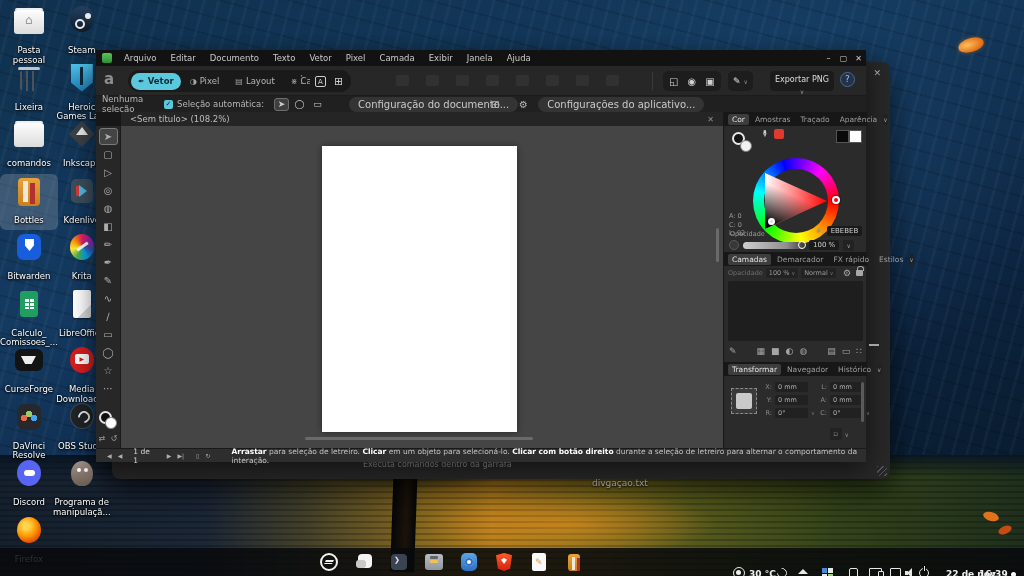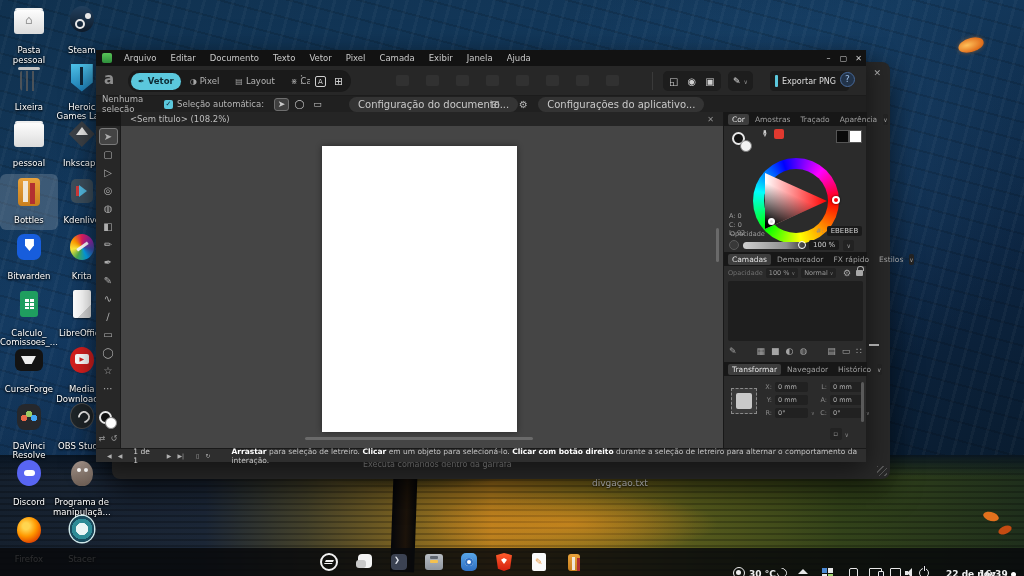--- a/index.html
+++ b/index.html
@@ -90,21 +90,21 @@
   #quickgrp{position:absolute;left:214px;top:5px;height:20px;background:#1a1a1a;border-radius:5px;display:flex;align-items:center;padding:0 5px;gap:8px;}
   #quickgrp .qa{width:11px;height:11px;border:1px solid #cfcfcf;border-radius:2px;color:#cfcfcf;font-size:7px;line-height:10px;text-align:center;}
   #quickgrp .qg{color:#cfcfcf;font-size:11px;}
   #ghosts{position:absolute;left:300px;top:9px;display:flex;gap:17px;}
   #ghosts i{width:13px;height:11px;background:#3d3d3d;border-radius:2px;opacity:.45;}
   #tbsep{position:absolute;left:556px;top:6px;width:1px;height:18px;background:#3a3a3a;}
   #grp3{position:absolute;left:567px;top:5px;height:20px;background:#1d1d1d;border-radius:5px;display:flex;align-items:center;padding:0 6px;gap:9px;}
   #grp3 span{color:#d0d0d0;font-size:10px;}
   #penbtn{position:absolute;left:632px;top:5px;height:20px;background:#1d1d1d;border-radius:5px;display:flex;align-items:center;padding:0 5px;gap:3px;color:#e8e8e8;}
   #penbtn .chev,#exportbtn .chev{color:#8f8f8f;font-size:6px;}
-  #exportbtn{position:absolute;left:674px;top:5px;height:20px;background:#1b1b1b;border-radius:4px;display:flex;align-items:center;padding:0 5px;gap:4px;}
+  #exportbtn{position:absolute;left:674px;top:5px;height:20px;background:#1b1b1b;border-radius:4px;display:flex;align-items:center;padding:0 5px;gap:4px;flex-direction:column;}
   #exportbtn .bar{width:3px;height:12px;background:#5bc8dd;border-radius:1px;}
   #exportbtn .lbl{font-size:8px;color:#dedede;}
   #helpbtn{position:absolute;left:744px;top:6px;width:15px;height:15px;border-radius:50%;background:#223349;border:1px solid #47699a;color:#9fc0e8;font-size:9px;text-align:center;line-height:13px;}
   #optrow{position:absolute;left:0;top:46px;width:100%;height:16px;background:#202020;display:flex;align-items:center;font-size:8.5px;color:#b5b5b5;}
   #optrow .selstat{margin-left:6px;width:62px;}
   #optrow .cb{width:9px;height:9px;background:#5bc8dd;border-radius:2px;color:#123;font-size:7px;line-height:9px;text-align:center;margin-right:4px;}
   #seltools{display:flex;gap:3px;margin-left:10px;}
   #seltools .st{width:15px;height:13px;border-radius:3px;text-align:center;line-height:13px;font-size:9px;color:#c9c9c9;}
   #seltools .st.active{background:#3f3f3f;border:1px solid #6e6e6e;line-height:11px;}
   .optbtn{background:#343434;border-radius:8px;padding:2px 9px;font-size:10px;color:#c9c9c9;}
@@ -266,21 +266,21 @@
       <span class="dlabel">Pasta pessoal</span>
     </div>
 
     <div class="ditem">
       <span class="di trash"></span>
       <span class="dlabel">Lixeira</span>
     </div>
 
     <div class="ditem">
       <span class="di folder"></span>
-      <span class="dlabel">pessoal</span>
+      <span class="dlabel">comandos</span>
     </div>
 
     <div class="ditem sel">
       <span class="di bottles"></span>
       <span class="dlabel">Bottles</span>
     </div>
 
     <div class="ditem">
       <span class="di bitwarden"></span>
       <span class="dlabel">Bitwarden</span>
@@ -356,24 +356,20 @@
       <span class="di obs"></span>
       <span class="dlabel">OBS Studio</span>
     </div>
 
     <div class="ditem">
       <span class="di gimp"></span>
       <span class="dlabel">Programa de
 manipulaçã...</span>
     </div>
 
-    <div class="ditem">
-      <span class="di stacer"></span>
-      <span class="dlabel">Stacer</span>
-    </div>
   </div>
 <div id="desktopfile">divgaçao.txt</div>
 
 <div id="backwin">
   <span class="bw-close">✕</span>
   <span class="bw-tip">Executa comandos dentro da garrafa</span>
   <span class="grip"></span>
 </div>
 
 <div id="appwin">

